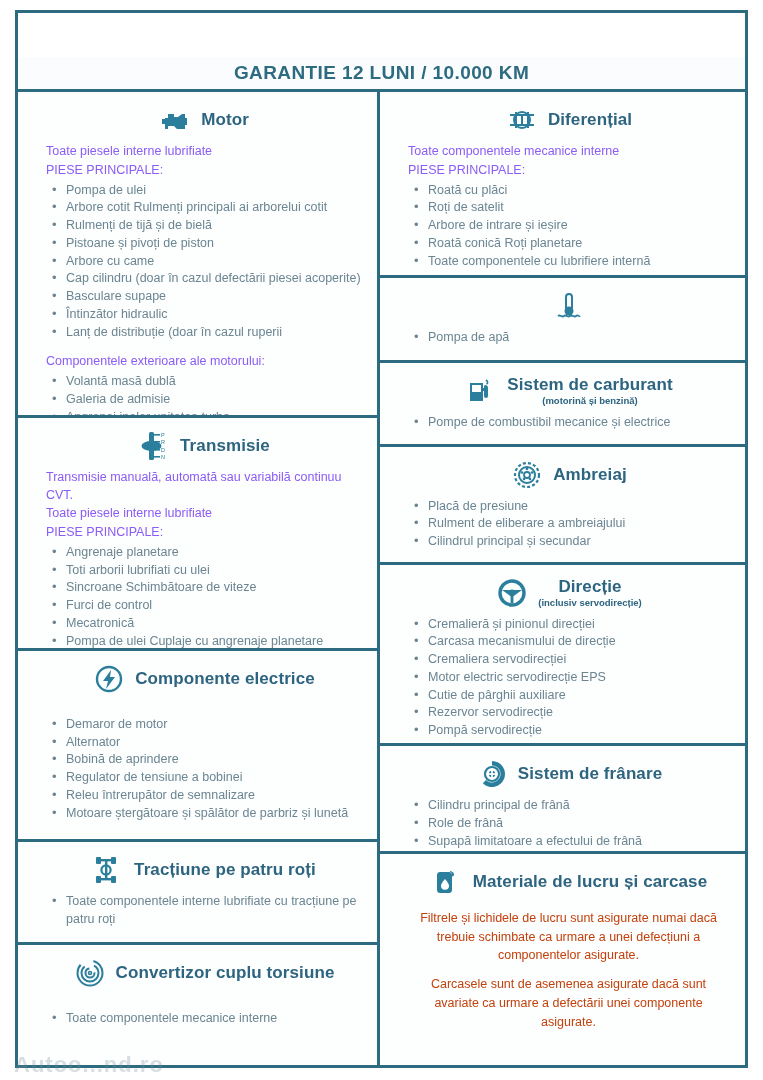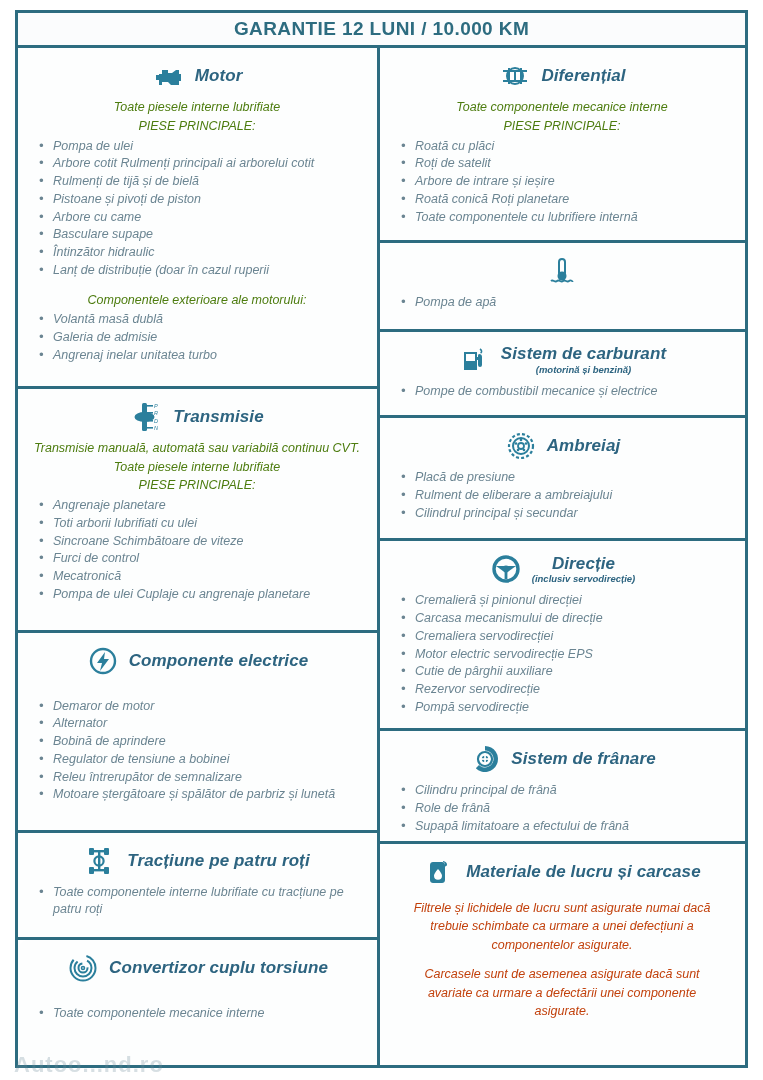--- a/index.html
+++ b/index.html
@@ -29,20 +29,21 @@
   }
   
   .header-bar {
     height: 32px;
     min-height: 32px;
     border-bottom: 3px solid #2d6c80;
     display: flex;
     align-items: center;
     justify-content: center;
     background: #fbfcfd;
+    margin-top: 44px;
   }
   .header-title {
     font-size: 19px;
     font-weight: bold;
     letter-spacing: 0.4px;
     color: #2d6c80;
     font-family: "Liberation Sans", sans-serif;
   }
   
   .columns {
@@ -59,24 +60,23 @@
     width: 362px;
     border-right: 3px solid #2d6c80;
   }
   .col-right {
     flex: 1;
   }
   
   .section {
     box-sizing: border-box;
     border-bottom: 3px solid #2d6c80;
-    padding: 6px 10px 8px 9px;
+    padding: 6px 10px 8px 22px;
     background: #fdfefe;
     overflow: hidden;
-    font-style: italic;
   }
   .section.last {
     border-bottom: none;
     border-radius: 10px;
   }
   .sec-head {
     display: flex;
     align-items: center;
     justify-content: center;
     gap: 9px;
@@ -106,24 +106,24 @@
     white-space: nowrap;
   }
   .sec-sub {
     font-size: 9.5px;
     font-weight: bold;
     color: #2d6480;
     margin-top: 2px;
     white-space: nowrap;
   }
   .intro {
-    text-align: center;
+    text-align: left;
     font-size: 12.5px;
     line-height: 1.42;
-    color: #4d7c0f;
+    color: #8b5cf6;
     margin: 0 6px 1px 6px;
   }
   ul.parts {
     list-style: none;
     margin: 2px 0 0 0;
     padding: 0 0 0 6px;
   }
   ul.parts li {
     position: relative;
     padding-left: 20px;
@@ -201,20 +201,21 @@
           </span>
         </div>
         <div class="intro">Toate piesele interne lubrifiate</div>
         <div class="intro">PIESE PRINCIPALE:</div>
         <ul class="parts">
           <li>Pompa de ulei</li>
           <li>Arbore cotit Rulmenți principali ai arborelui cotit</li>
           <li>Rulmenți de tijă și de bielă</li>
           <li>Pistoane și pivoți de piston</li>
           <li>Arbore cu came</li>
+          <li>Cap cilindru (doar în cazul defectării piesei acoperite)</li>
           <li>Basculare supape</li>
           <li>Întinzător hidraulic</li>
           <li>Lanț de distribuție (doar în cazul ruperii</li>
         </ul>
         <div class="spacer-gap"></div>
         <div class="intro">Componentele exterioare ale motorului:</div>
         <ul class="parts">
           <li>Volantă masă dublă</li>
           <li>Galeria de admisie</li>
           <li>Angrenaj inelar unitatea turbo</li>

